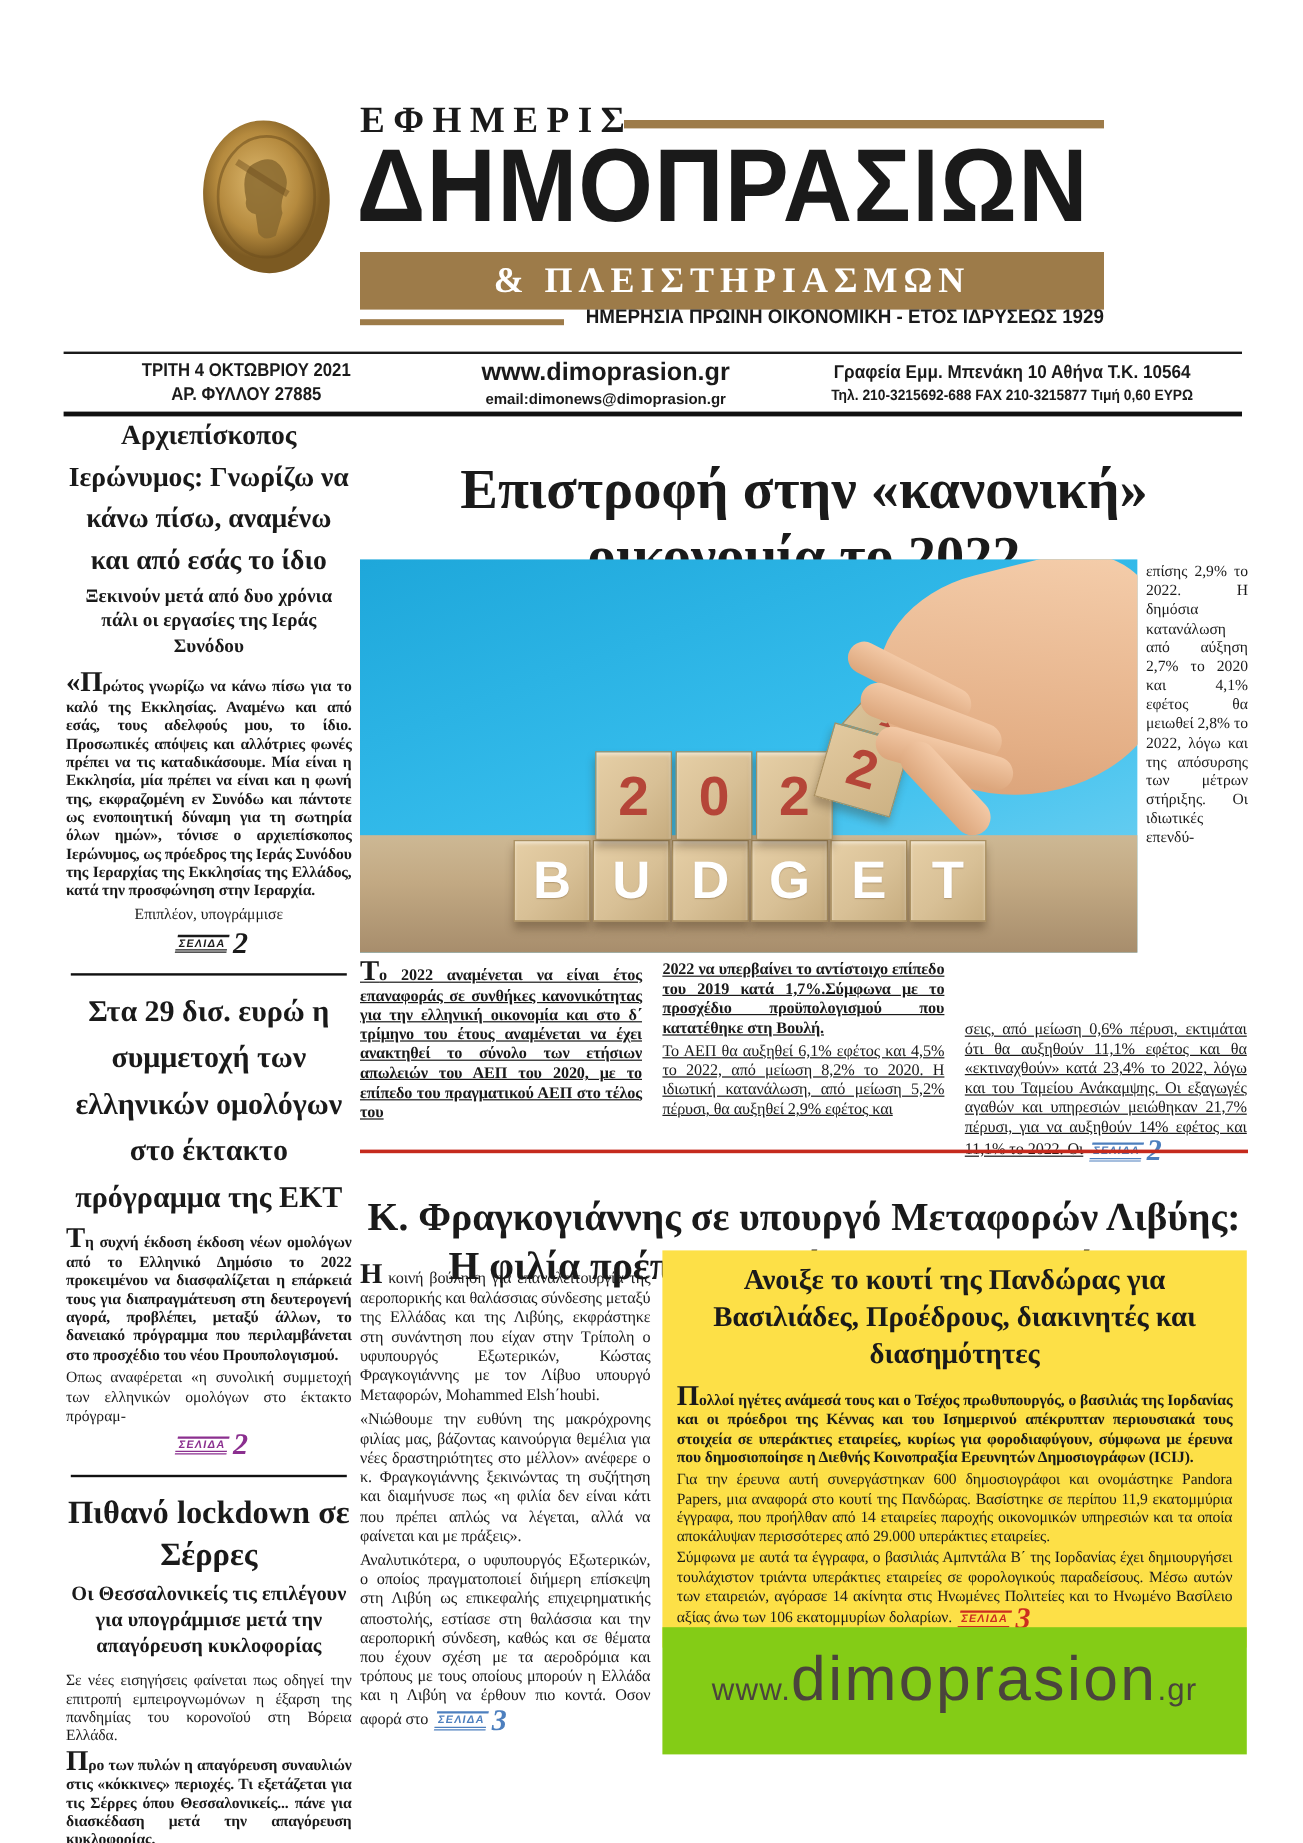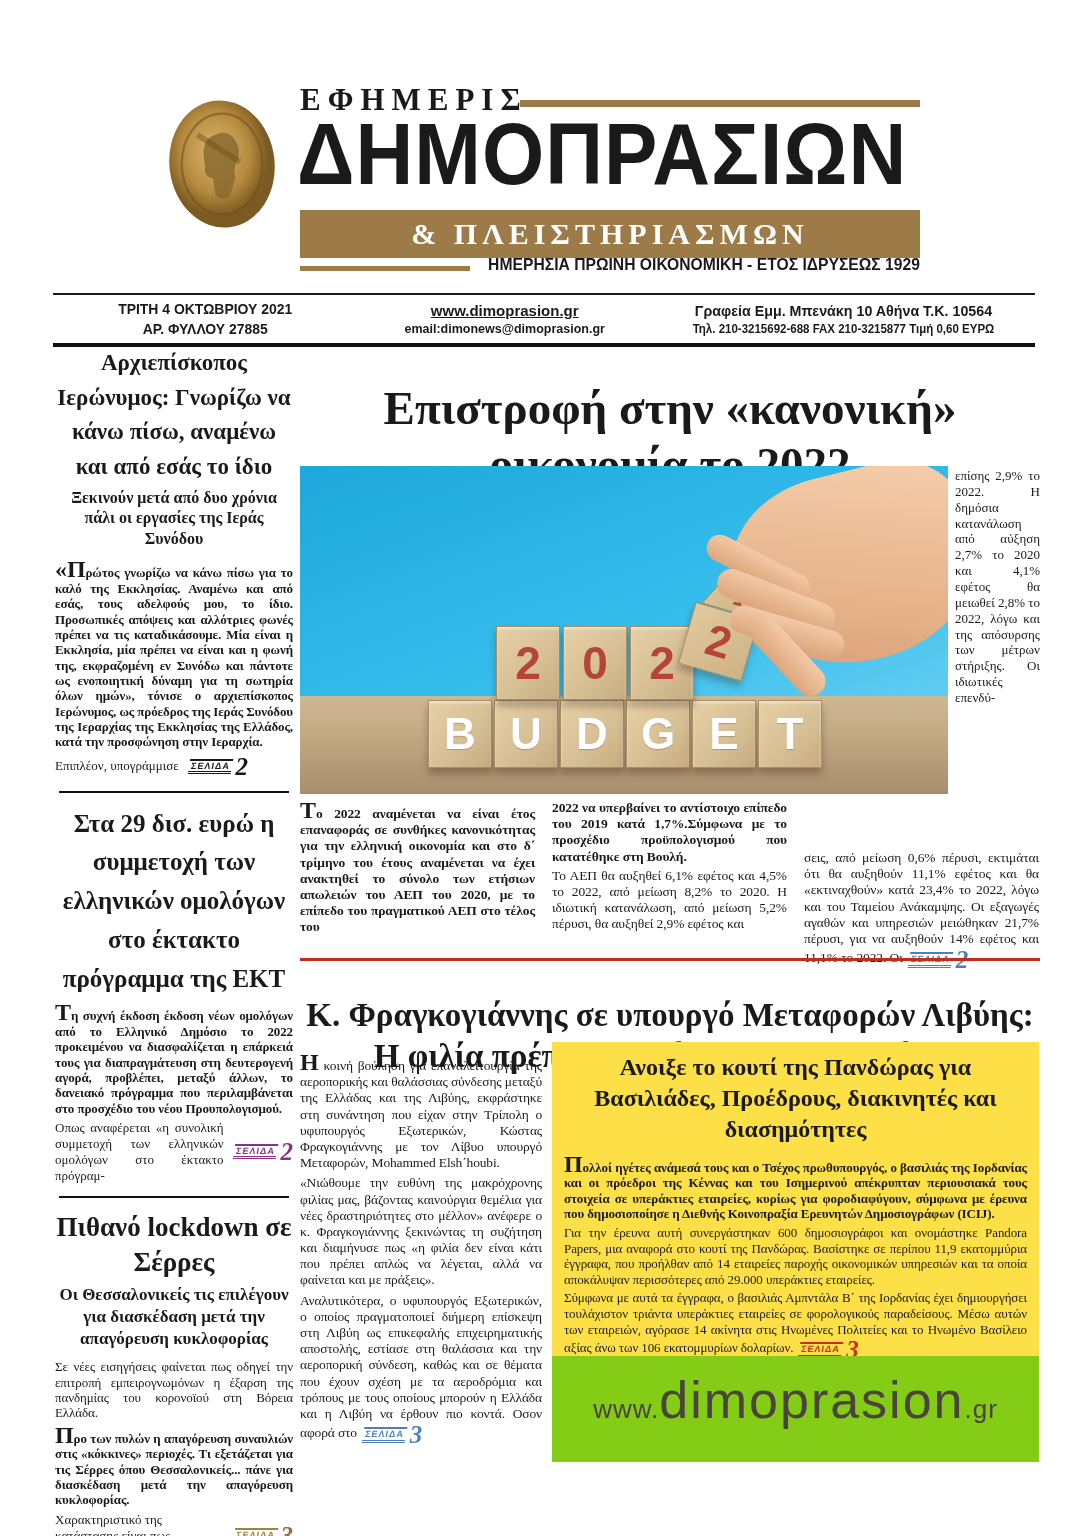--- a/index.html
+++ b/index.html
@@ -19,35 +19,35 @@
   .tagline{position:absolute;left:452px;top:255px;width:468px;text-align:right;
            font-family:"Liberation Sans","DejaVu Sans",sans-serif;font-weight:bold;font-size:16.5px;
            transform:scaleX(.95);transform-origin:right;}
 
   
   .infobar{position:absolute;left:53px;top:293px;width:982px;height:48px;border-top:2px solid #1a1a1a;border-bottom:4px solid #111;
            display:flex;align-items:center;font-family:"Liberation Sans","DejaVu Sans",sans-serif;font-weight:bold;}
   .infobar .cell{text-align:center;line-height:1.3;}
   .c1{width:31%;font-size:15.5px;transform:scaleX(.9);}
   .c2{width:30%;}
-  .c2 .big{font-size:15px;text-decoration:underline;}
+  .c2 .big{font-size:21px;}
   .c2 .small{font-size:12.5px;}
   .c3{width:39%;transform:scaleX(.92);}
   .c3 .big{font-size:15.5px;}
   .c3 .small{font-size:12.5px;}
 
   
   .leftcol{position:absolute;left:55px;top:346px;width:238px;}
   .lc-h1{font-size:23px;font-weight:bold;text-align:center;line-height:1.5;margin:0 0 4px;}
   .lc-h2{font-size:16px;font-weight:bold;text-align:center;line-height:1.28;margin:0 0 10px;font-family:Liberation Serif, serif;}
   .lc-h1.airy{line-height:1.55;}
   .body{font-size:13px;line-height:1.18;text-align:justify;margin:0 0 4px;letter-spacing:-.1px;}
   .body.bold{font-weight:bold;}
   .ini{font-size:24px;font-weight:bold;line-height:.9;}
-  .refline{font-size:13px;margin:2px 0 0;display:flex;align-items:center;justify-content:flex-start;gap:4px;}
+  .refline{font-size:13px;margin:2px 0 0;display:flex;align-items:center;justify-content:flex-start;gap:4px;flex-direction:column;}
   .divider{border:none;border-top:2.5px solid #111;margin:12px 4px;}
 
   
   .selida{display:inline-flex;align-items:center;gap:4px;margin-left:6px;}
   .selida .w{font-family:"Liberation Sans",sans-serif;font-weight:bold;font-size:9px;letter-spacing:1px;
              border-top:2px solid currentColor;border-bottom:3px double currentColor;padding:0 2px;transform:skewX(-10deg);}
   .selida .n{font-size:25px;font-weight:bold;font-style:italic;line-height:1;}
   .c-black{color:#1a1a1a;} .c-purple{color:#8b2f8f;} .c-gold{color:#a08339;} .c-blue{color:#4d7fbe;} .c-red{color:#cc2d1f;}
   .c-gold .n{color:#8a7340;}
 
@@ -84,21 +84,21 @@
   .f2{left:70px;top:140px;width:124px;height:29px;transform:rotate(21deg);}
   .f3{left:84px;top:172px;width:118px;height:28px;transform:rotate(16deg);}
   .thumb{left:96px;top:196px;width:96px;height:30px;transform:rotate(47deg);}
 
   
   .sidecol{position:absolute;left:955px;top:468px;width:85px;height:380px;font-size:13px;line-height:1.22;
            text-align:justify;overflow:hidden;}
 
   
   .maincols{position:absolute;left:300px;top:800px;width:740px;display:flex;gap:17px;}
-  .mcol{width:235px;}
+  .mcol{width:235px;text-decoration:underline;}
   .mcol p{font-size:13.5px;line-height:1.2;text-align:justify;margin:0 0 3px;letter-spacing:-.1px;}
   .mcol .bold{font-weight:bold;}
   .mcol3{padding-top:50px;}
   .rule-red{position:absolute;left:300px;top:958px;width:740px;height:3px;background:#c52a1d;}
 
   
   .hl2{position:absolute;left:300px;top:968px;width:740px;text-align:center;font-weight:bold;font-size:33px;line-height:1.22;}
   .libya{position:absolute;left:300px;top:1052px;width:242px;}
   .libya p{font-size:13.5px;line-height:1.2;text-align:justify;margin:0 0 4px;letter-spacing:-.15px;}
 
@@ -186,21 +186,21 @@
             <span class="w">ΣΕΛΙΔΑ</span>
             <span class="n">2</span>
           </span>
       </p>
     </div>
 
     <hr class="divider">
 
     <div>
       <h2 class="lc-h1" style="font-size:27px;line-height:1.3">Πιθανό  lockdown σε  Σέρρες</h2>
-      <h3 class="lc-h2" style="font-size:17px">Οι Θεσσαλονικείς τις επιλέγουν για διασκέδαση μετά την απαγόρευση κυκλοφορίας</h3>
+      <h3 class="lc-h2" style="font-size:17px">Οι Θεσσαλονικείς τις επιλέγουν για υπογράμμισε μετά την απαγόρευση κυκλοφορίας</h3>
       <p class="body">Σε νέες εισηγήσεις φαίνεται πως οδηγεί την επιτροπή εμπειρογνωμόνων η έξαρση της πανδημίας του κορονοϊού στη Βόρεια Ελλάδα.</p>
       <p class="body bold"><span class="ini">Π</span><span>ρο των πυλών η απαγόρευση συναυλιών στις «κόκκινες» περιοχές. Τι εξετάζεται για τις Σέρρες όπου Θεσσαλονικείς... πάνε για διασκέδαση μετά την απαγόρευση κυκλοφορίας.</span></p>
       <p class="refline">
         <span>Χαρακτηριστικό της κατάστασης είναι πως, σύμφωνα</span>
         <span class="selida c-gold">
             <span class="w">ΣΕΛΙΔΑ</span>
             <span class="n">3</span>
           </span>
       </p>
     </div>

